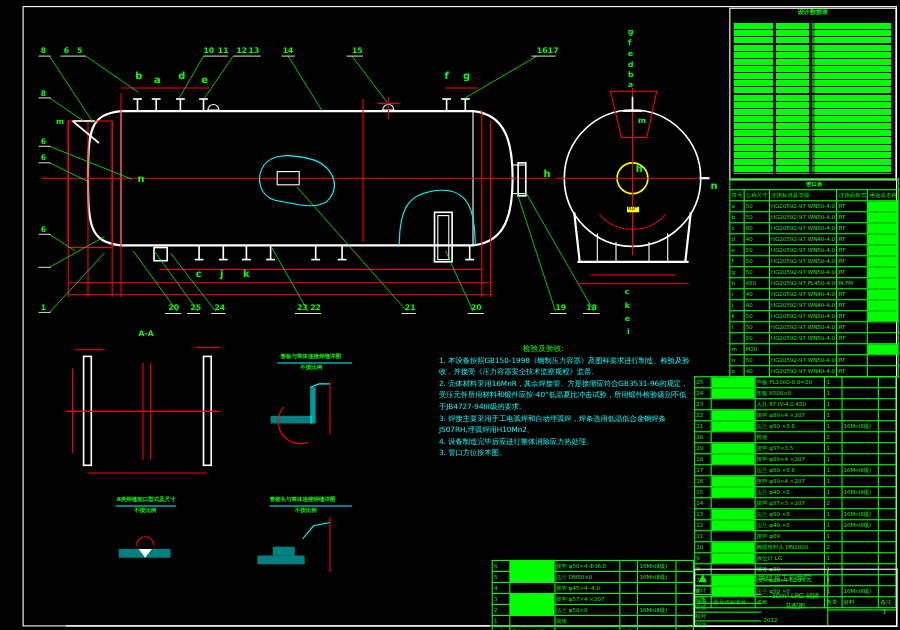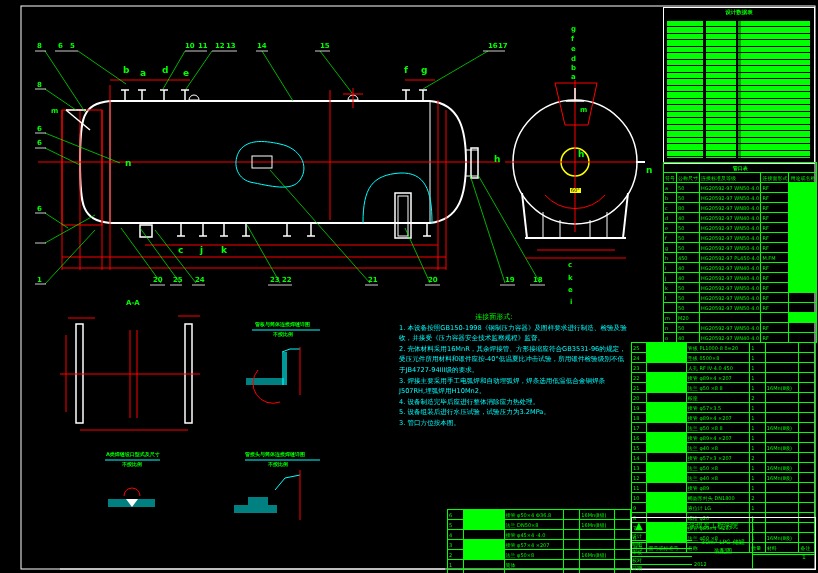--- a/index.html
+++ b/index.html
@@ -267,26 +267,25 @@
 
 <span class="lbl" style="left:126px;top:300px">A-A</span>
 <span class="lbl" style="left:255px;top:322px;font-size:5px">管板与筒体连接焊缝详图</span>
 <span class="lbl" style="left:273px;top:332px;font-size:5px">不按比例</span>
 <span class="lbl" style="left:106px;top:452px;font-size:5px">A类焊缝坡口型式及尺寸</span>
 <span class="lbl" style="left:122px;top:462px;font-size:5px">不按比例</span>
 <span class="lbl" style="left:245px;top:452px;font-size:5px">管接头与筒体连接焊缝详图</span>
 <span class="lbl" style="left:268px;top:462px;font-size:5px">不按比例</span>
 
 <div class="tech">
-  <div class="t">连接面形式:</div>
+  <div class="t">检验及验收:</div>
   <div>1. 本设备按照GB150-1998《钢制压力容器》及图样要求进行制造、检验及验收，并接受《压力容器安全技术监察规程》监督。</div>
   <div>2. 壳体材料采用16MnR，其余焊接管、方形接缩应符合GB3531-96的规定，受压元件所用材料和锻件应按-40°低温夏比冲击试验，所用锻件检验级别不低于JB4727-94III级的要求。</div>
   <div>3. 焊接主要采用手工电弧焊和自动埋弧焊，焊条选用低温低合金钢焊条J507RH,埋弧焊用H10Mn2。</div>
   <div>4. 设备制造完毕后应进行整体消除应力热处理。</div>
-  <div>5. 设备组装后进行水压试验，试验压力为3.2MPa。</div>
   <div>3. 管口方位按本图。</div>
 </div>
 
 <div style="position:absolute;left:663px;top:7px;width:150px;height:155px;border:1px solid #fff;">
   <div class="hdr" style="font-size:5.5px;height:8px;line-height:8px;">设计数据表</div>
   <div style="position:absolute;left:3px;top:12px;width:143px;height:138px;
     background:repeating-linear-gradient(#000 0 1px,transparent 1px 6.5px),
     linear-gradient(90deg,#00ff00 0 25%,#000 25% 27%,#00ff00 27% 48%,#000 48% 50%,#0a0 50% 52%,#00ff00 52% 100%);"></div>
 </div>
 

